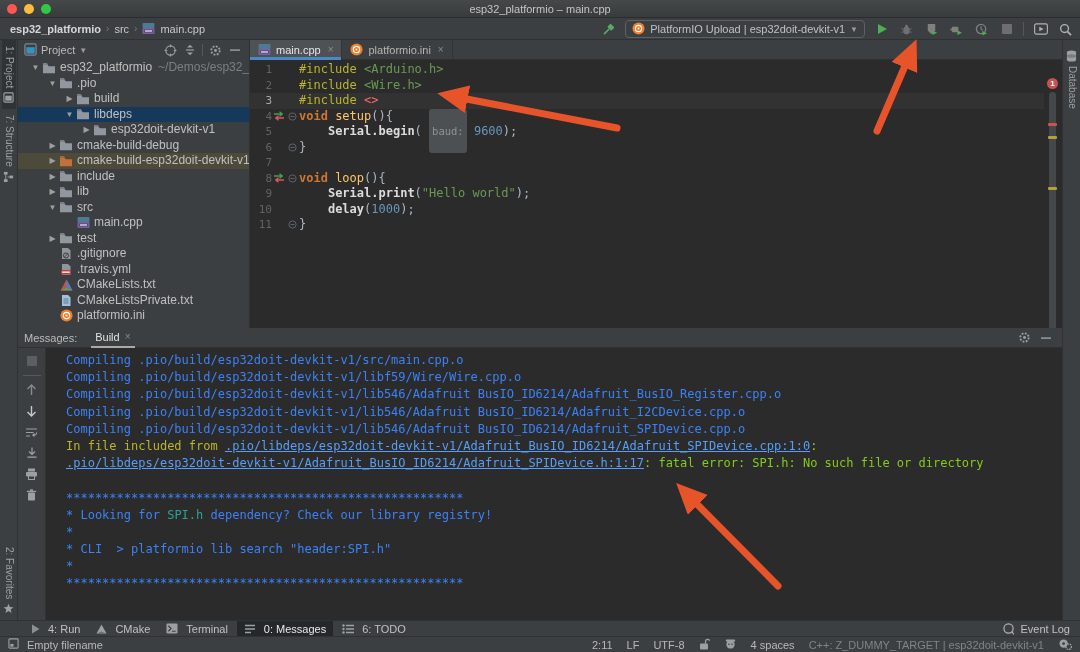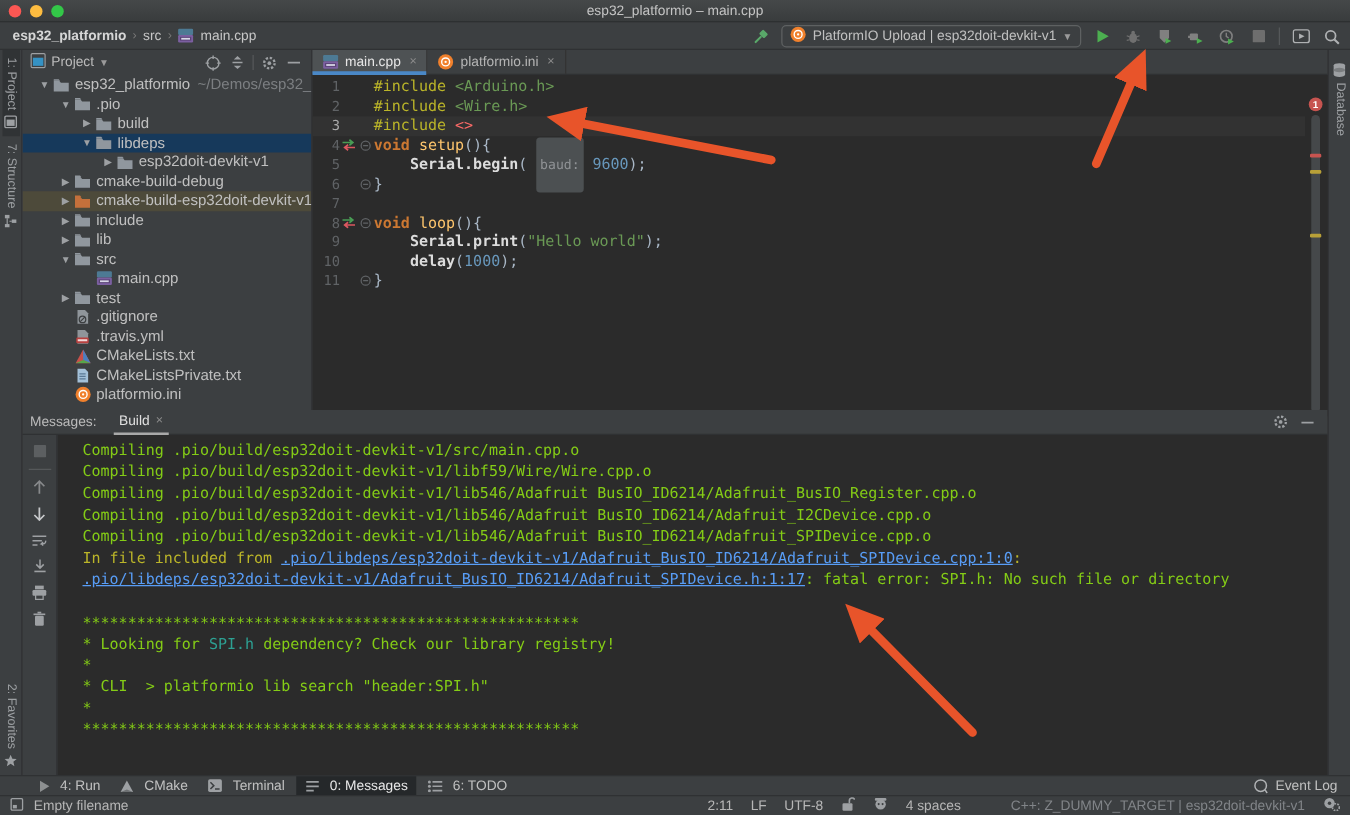--- a/index.html
+++ b/index.html
@@ -89,34 +89,34 @@
   #msg-tab{margin-left:14px;height:20px;display:flex;align-items:center;gap:5px;color:#e0e0e0;
     border-bottom:2px solid #a9a9a9;padding:0 4px;cursor:default;}
   #msg-header .spacer{flex:1;}
   #console-toolbar{position:absolute;left:0;top:20px;width:28px;bottom:0;background:var(--bg-panel);
     border-right:1px solid var(--border);display:flex;flex-direction:column;align-items:center;padding-top:6px;gap:7px;}
   .ct-ic{width:16px;height:14px;display:flex;align-items:center;justify-content:center;cursor:default;}
   .ct-div{width:18px;height:1px;background:#55585a;}
   #console{position:absolute;left:28px;top:20px;right:0;bottom:0;
     font-family:"DejaVu Sans Mono",monospace;font-size:12px;line-height:17.2px;padding:4px 0 0 20px;overflow:hidden;}
   .oline{white-space:pre;height:17.2px;}
-  .o-out{color:#84cc16;} .o-warn{color:#bbb529;} .o-err{color:#84cc16;}
+  .o-out{color:#3b82f6;} .o-warn{color:#bbb529;} .o-err{color:#84cc16;}
   .o-teal{color:#2da193;} .o-link{color:#589df6;text-decoration:underline;cursor:pointer;}
 
   
   #toolwin-bar{left:0;top:620px;width:1080px;height:16px;background:var(--bg-panel);
     border-top:1px solid var(--border);display:flex;align-items:center;font-size:11px;gap:2px;padding-left:24px;}
   .twb{display:flex;align-items:center;gap:8px;padding:0 7px;height:16px;color:#c0c0c0;cursor:default;}
   .twb.active{background:#25282a;color:#e8e8e8;}
   #event-log{position:absolute;right:10px;display:flex;align-items:center;gap:5px;color:#c0c0c0;}
   #statusbar{left:0;top:636px;width:1080px;height:16px;background:var(--bg-panel);
     border-top:1px solid var(--border);display:flex;align-items:center;font-size:11px;color:#b7b7b7;}
   #status-left{display:flex;align-items:center;gap:8px;margin-left:8px;}
   #status-right{position:absolute;right:8px;display:flex;align-items:center;gap:14px;}
-  #status-right .dim{color:#818488;margin-left:26px;}
+  #status-right .dim{color:#818488;}
 
   
   #arrows{left:0;top:0;width:1080px;height:652px;pointer-events:none;z-index:50;}
 </style>
 </head>
 <body>
 <div id="stage">
 
 <div class="abs" id="titlebar">
   <span class="tl" style="background:#fc5753"></span>

